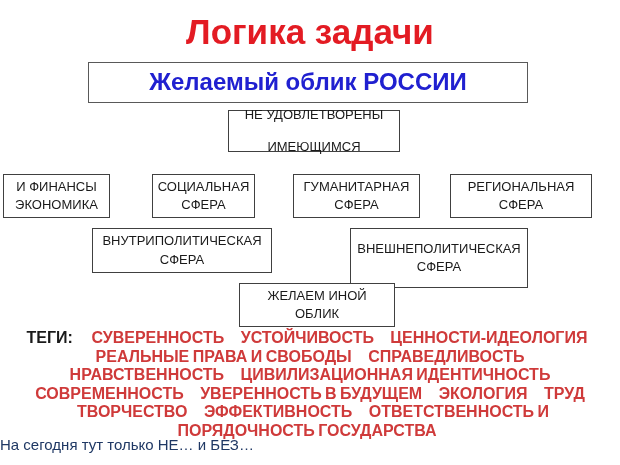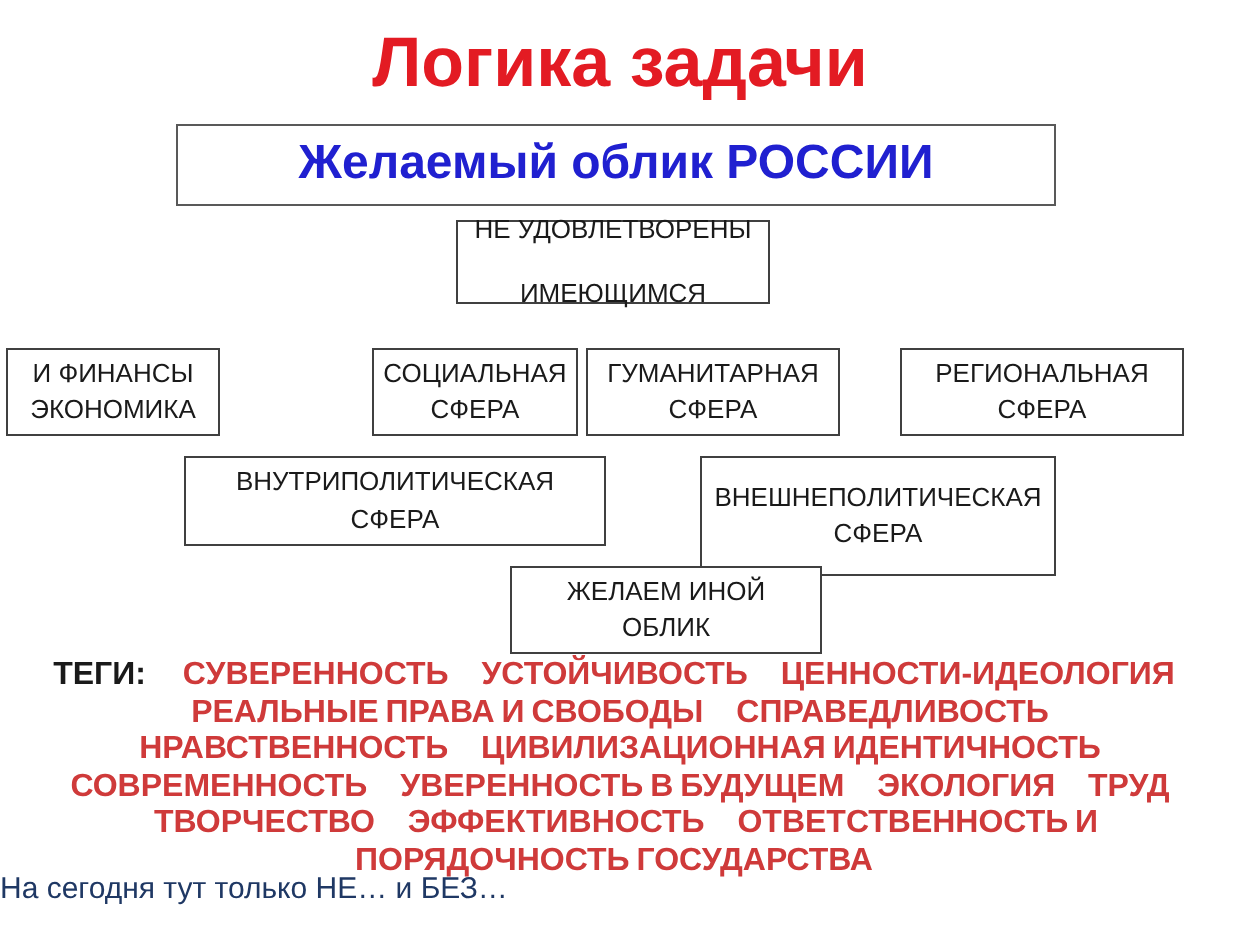--- a/index.html
+++ b/index.html
@@ -28,28 +28,28 @@
     font-size: 13px; line-height: 1.42;
   }
   .box span { display: block; white-space: nowrap; text-align: center; }
   .main-box {
     left: 88px; top: 62px; width: 440px; height: 41px;
     border-color: #595959;
   }
   .main-box span {
     font-size: 24px; font-weight: bold; color: #2020d0;
   }
-  .premise-box   { left: 228px; top: 110px; width: 157px; height: 42px; gap: 13px; }
+  .premise-box   { left: 228px; top: 110px; width: 172px; height: 42px; gap: 13px; }
   .sphere-1      { left: 3px;   top: 174px; width: 107px; height: 44px; }
-  .sphere-2      { left: 152px; top: 174px; width: 103px; height: 44px; margin-left: 34px; }
+  .sphere-2      { left: 152px; top: 174px; width: 103px; height: 44px; }
   .sphere-3      { left: 293px; top: 174px; width: 127px; height: 44px; }
   .sphere-4      { left: 450px; top: 174px; width: 142px; height: 44px; }
-  .sphere-5      { left: 92px;  top: 228px; width: 211px; height: 45px; }
+  .sphere-5      { left: 92px;  top: 228px; width: 180px; height: 45px; }
   .sphere-6      { left: 350px; top: 228px; width: 178px; height: 60px; }
-  .conclusion-box{ left: 239px; top: 283px; width: 156px; height: 44px; margin-left: 16px; }
+  .conclusion-box{ left: 239px; top: 283px; width: 156px; height: 44px; }
   .tags {
     position: absolute; top: 329px; left: 24px; right: 24px;
     text-align: center;
     font-size: 16px; font-weight: bold; line-height: 18.5px;
     color: #cf3a3a;
   }
   .tags .tags-label {
     color: #1a1a1a; margin-right: 8px;
   }
   .tags .tag {

